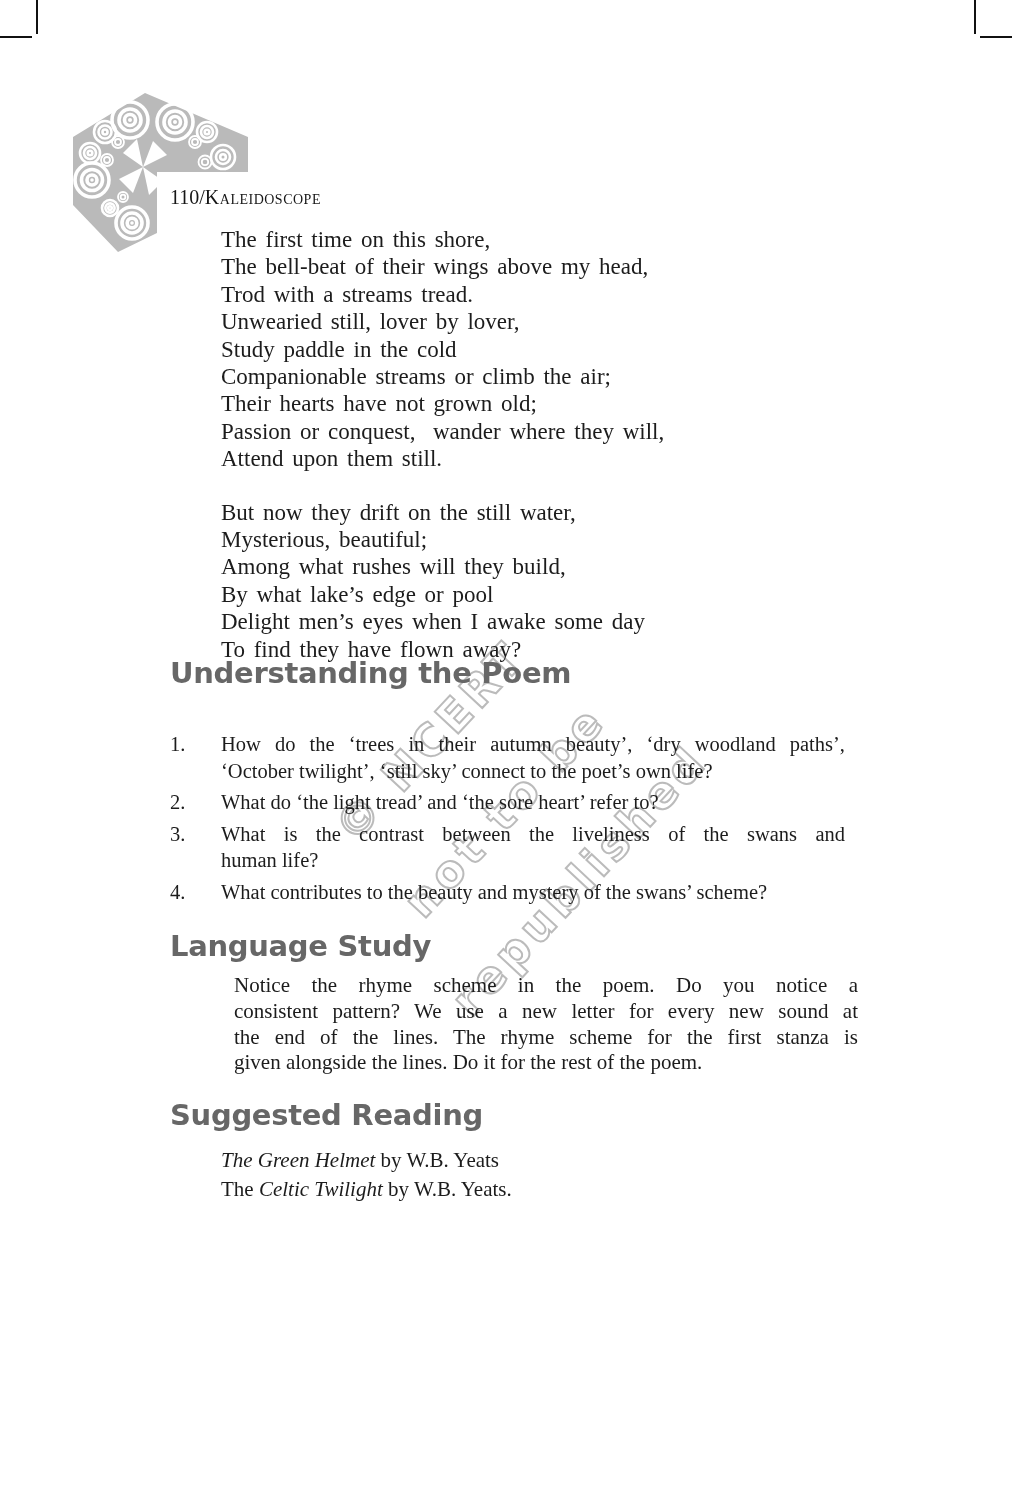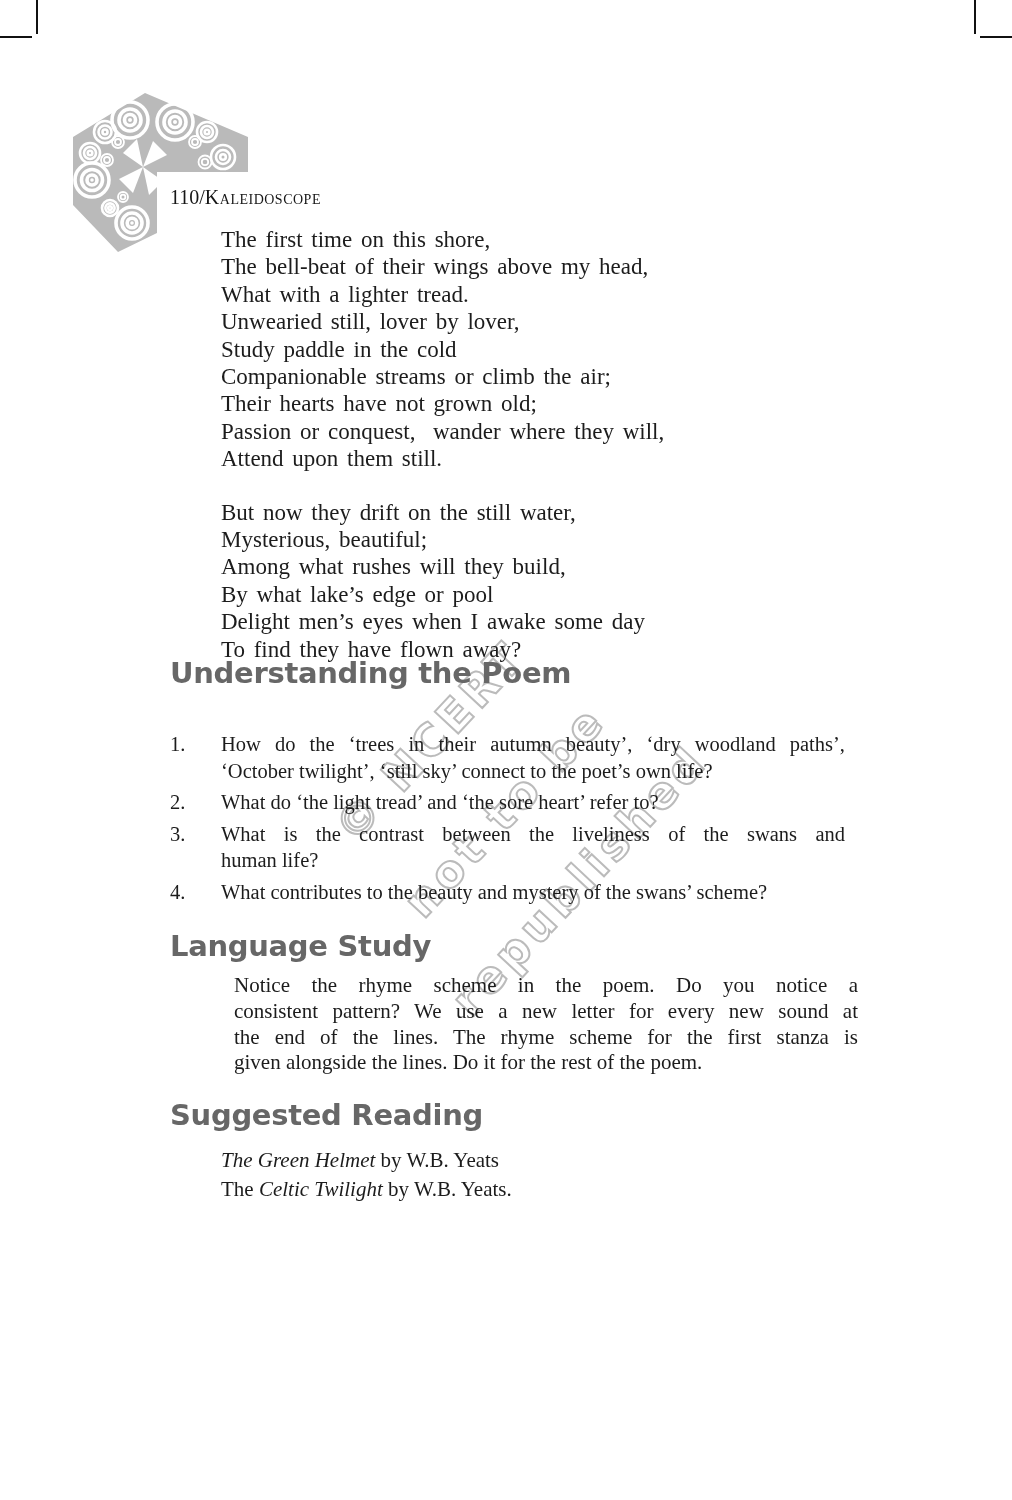--- a/index.html
+++ b/index.html
@@ -164,21 +164,21 @@
 
   <div class="watermark">
     <div>© NCERT</div>
     <div>not to be republished</div>
   </div>
 
   <div class="poem">
     <div class="stanza">
       <div>The first time on this shore,</div>
       <div>The bell-beat of their wings above my head,</div>
-      <div>What with a lighter tread.</div>
+      <div>Trod with a streams tread.</div>
       <div>Unwearied still, lover by lover,</div>
       <div>Study paddle in the cold</div>
       <div>Companionable streams or climb the air;</div>
       <div>Their hearts have not grown old;</div>
       <div>Passion or conquest, &nbsp;wander where they will,</div>
       <div>Attend upon them still.</div>
     </div>
     <div class="stanza stanza2">
       <div>But now they drift on the still water,</div>
       <div>Mysterious, beautiful;</div>

